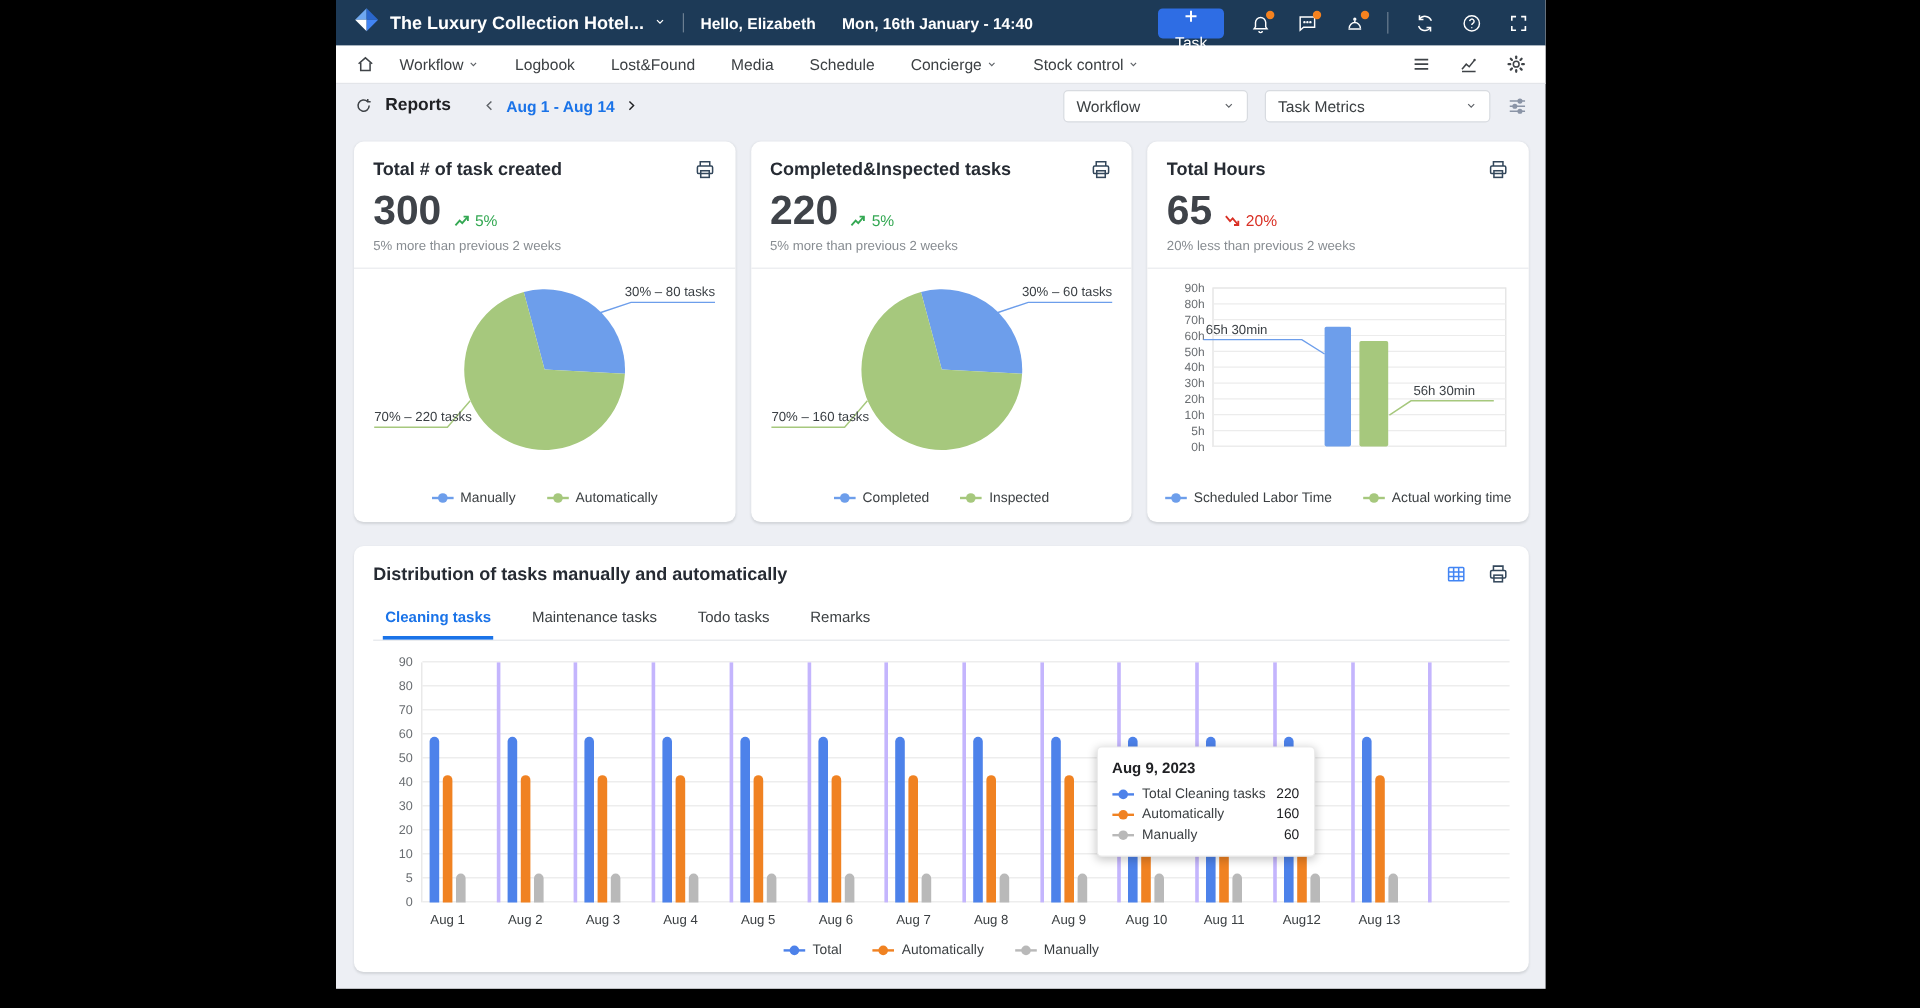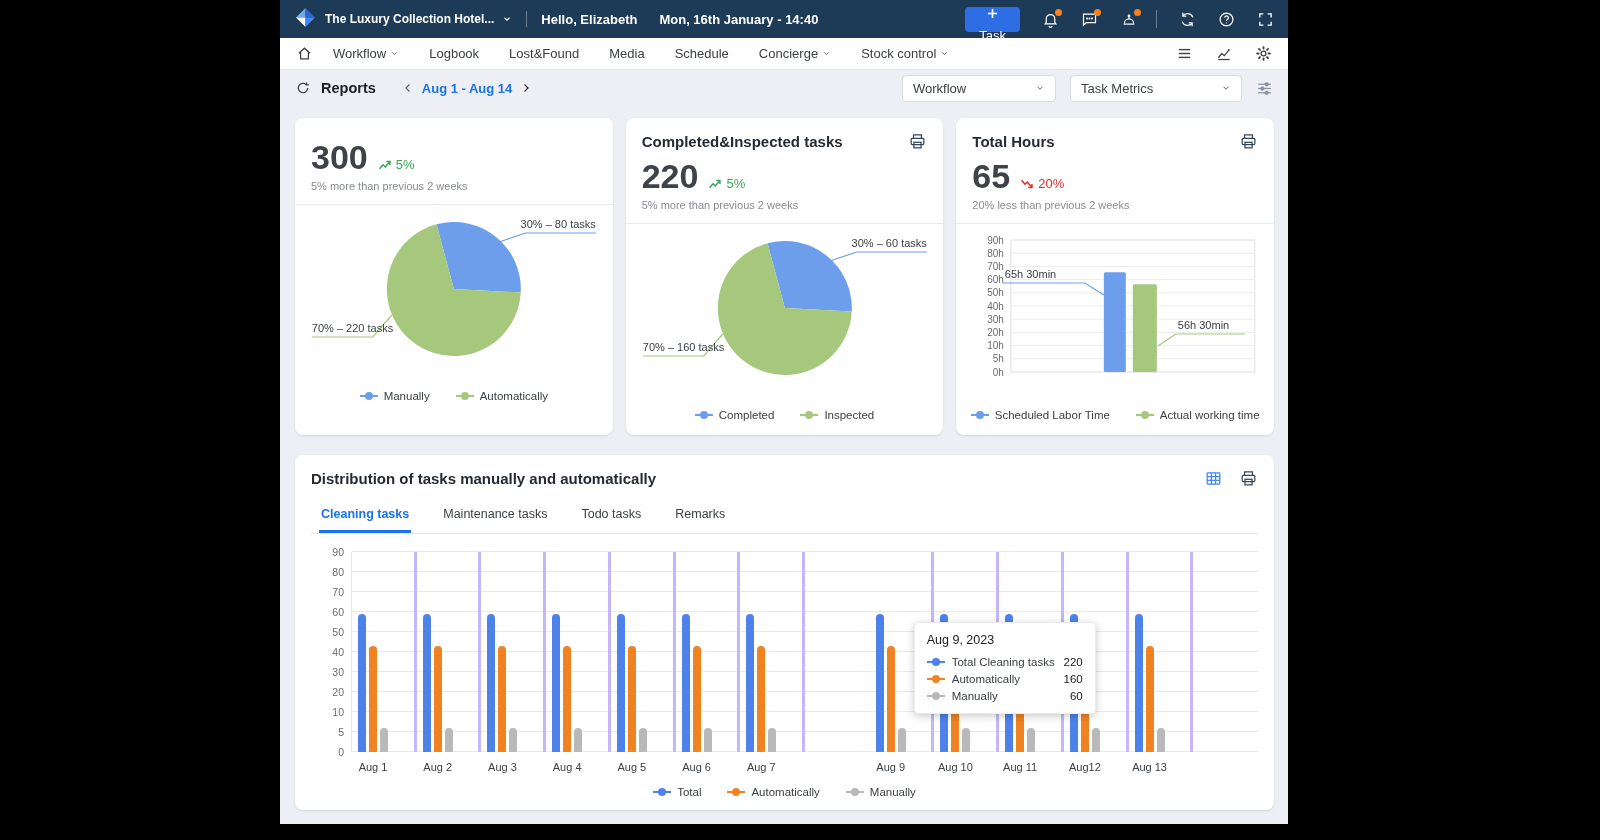--- a/index.html
+++ b/index.html
@@ -5,21 +5,21 @@
   * { box-sizing: border-box; margin: 0; padding: 0; }
   html,body { width:1600px; height:840px; background:#000; overflow:hidden;
     font-family:"Liberation Sans", sans-serif; }
   .app { position:absolute; left:280px; top:0; width:1008px; height:824px;
     background:#edeff4; overflow:hidden; }
 
   
   .topbar { height:38px; background:#1d3a57; display:flex; align-items:center;
     padding:0 14px; color:#fff; }
   .brand-wrap { display:flex; align-items:center; gap:8px; cursor:pointer; }
-  .brand { font-size:12px; font-weight:bold; }
+  .brand { font-size:15px; font-weight:bold; }
   .vsep { width:1px; height:16px; background:rgba(255,255,255,.35); margin:0 14px; }
   .greeting { font-size:13px; font-weight:bold; }
   .datetime { font-size:13px; margin-left:22px; font-weight:bold; }
   .spacer { flex:1; }
   .task-btn { display:flex; align-items:center; gap:6px; background:#2e6de4; color:#fff;
     border:none; border-radius:4px; height:25px; padding:0 14px; font-size:13px;
     font-family:inherit; cursor:pointer;flex-direction:column; }
   .tb-icon { position:relative; display:inline-flex; margin-left:22px; cursor:pointer; }
   .tb-icon svg { display:block; }
   .tb-icon .dot { position:absolute; top:-2px; right:-3px; width:7px; height:7px;
@@ -40,21 +40,21 @@
   .reportsbar { height:36px; display:flex; align-items:center; padding:0 15px; }
   .refresh { display:inline-flex; cursor:pointer; }
   .reports-title { font-size:14.5px; font-weight:bold; color:#202124; margin-left:10px; }
   .date-nav { display:flex; align-items:center; gap:8px; margin-left:26px; }
   .date-nav .chev { display:inline-flex; cursor:pointer; }
   .date-range { color:#1a73e8; font-size:13px; font-weight:bold; cursor:pointer; }
   .rb-right { margin-left:auto; display:flex; align-items:center; gap:14px; }
   .select { background:#fff; border:1px solid #d8dbe0; border-radius:4px; height:27px;
     display:flex; align-items:center; justify-content:space-between; padding:0 10px;
     font-size:13px; color:#3c4043; cursor:pointer; }
-  .select.w1 { width:154px; } .select.w2 { width:172px; }
+  .select.w1 { width:154px; } .select.w2 { width:188px; }
   .tune { display:inline-flex; cursor:pointer; }
 
   
   .content { padding:12px 14px 0 15px; }
   .cards-row { display:flex; gap:13px; }
   .card { background:#fff; border-radius:8px; box-shadow:0 1px 2px rgba(60,64,67,.15);
     flex:1; height:317px; overflow:hidden; }
   .card-head { padding:14px 16px 0; }
   .card-title-row { display:flex; align-items:center; justify-content:space-between; }
   .card-title { font-size:15px; font-weight:bold; color:#262b33; }
@@ -90,21 +90,21 @@
   .hline { position:absolute; left:0; right:0; height:1px; background:#e9e9e9; }
   .ytick { position:absolute; right:calc(100% + 8px); width:28px; text-align:right;
     font-size:10.5px; color:#696d71; transform:translateY(-50%); }
   .dcol { position:absolute; top:0; bottom:0; border-right:3px solid #c4b5fd; }
   .dbar { position:absolute; bottom:0; width:8px; border-radius:4px 4px 0 0; }
   .xlab { position:absolute; top:calc(100% + 9px); left:-2px; width:46px; text-align:center;
     font-size:11px; color:#3c4043; white-space:nowrap; }
   .tooltip { position:absolute; left:62%; top:70px; width:182px; background:#fff;
     border:1px solid #ebebeb; border-radius:4px; box-shadow:0 2px 8px rgba(0,0,0,.22);
     padding:10px 12px 11px; z-index:5; }
-  .tt-title { font-size:12.5px; font-weight:normal; color:#202124; margin-bottom:9px; }
+  .tt-title { font-size:12.5px; font-weight:bold; color:#202124; margin-bottom:9px; }
   .tt-row { display:flex; align-items:center; gap:7px; font-size:11.5px; color:#3c4043;
     margin-top:5px; }
   .tt-row .val { margin-left:auto; color:#202124; }
   .dist-legend { display:flex; justify-content:center; gap:26px; margin-top:34px;
     font-size:11.5px; color:#3c4043; }
 </style>
 </head>
 <body>
 
 <div class="app">
@@ -312,20 +312,30 @@
       </span>
     </div>
   </div>
 
   <div class="content">
 
     <div class="cards-row">
 
       <div class="card">
         <div class="card-head">
+          <div class="card-title-row">
+            <span class="card-title">Total # of task created</span>
+            <button class="icon-btn">
+              <svg width="19" height="19" viewBox="0 0 24 24" fill="none" stroke="#33475b" stroke-width="1.6">
+                <path d="M7 8V3.5h10V8"></path>
+                  <rect x="4" y="8" width="16" height="8" rx="1.5"></rect>
+                  <rect x="7.5" y="13" width="9" height="7"></rect>
+              </svg>
+            </button>
+          </div>
           <div class="metric-row">
             <span class="metric-value">300</span>
             <span class="trend up">
               <svg width="14" height="12" viewBox="0 0 12 11" fill="none" stroke="#34a853" stroke-width="1.4">
                 <polyline points="1 9 4.2 5.3 6.2 7.3 10.5 2.3"></polyline>
                   <polyline points="7.2 2.3 10.5 2.3 10.5 5.6"></polyline>
               </svg>
               <span>5%</span>
             </span>
           </div>
@@ -577,20 +587,26 @@
               <div class="dbar" style="left: 17px; background: rgb(240, 130, 34); height: 53%;"></div>
               <div class="dbar" style="left: 28px; background: rgb(185, 185, 185); height: 12%;"></div>
               <span class="xlab">Aug 6</span>
             </div>
             <div class="dcol" style="left: 42.8571%; width: 7.14286%;">
               <div class="dbar" style="left: 6px; background: rgb(77, 130, 234); height: 69%;"></div>
               <div class="dbar" style="left: 17px; background: rgb(240, 130, 34); height: 53%;"></div>
               <div class="dbar" style="left: 28px; background: rgb(185, 185, 185); height: 12%;"></div>
               <span class="xlab">Aug 7</span>
             </div>
+            <div class="dcol" style="left: 50%; width: 7.14286%;">
+              <div class="dbar" style="left: 6px; background: rgb(77, 130, 234); height: 69%;"></div>
+              <div class="dbar" style="left: 17px; background: rgb(240, 130, 34); height: 53%;"></div>
+              <div class="dbar" style="left: 28px; background: rgb(185, 185, 185); height: 12%;"></div>
+              <span class="xlab">Aug 8</span>
+            </div>
             <div class="dcol" style="left: 57.1429%; width: 7.14286%;">
               <div class="dbar" style="left: 6px; background: rgb(77, 130, 234); height: 69%;"></div>
               <div class="dbar" style="left: 17px; background: rgb(240, 130, 34); height: 53%;"></div>
               <div class="dbar" style="left: 28px; background: rgb(185, 185, 185); height: 12%;"></div>
               <span class="xlab">Aug 9</span>
             </div>
             <div class="dcol" style="left: 64.2857%; width: 7.14286%;">
               <div class="dbar" style="left: 6px; background: rgb(77, 130, 234); height: 69%;"></div>
               <div class="dbar" style="left: 17px; background: rgb(240, 130, 34); height: 53%;"></div>
               <div class="dbar" style="left: 28px; background: rgb(185, 185, 185); height: 12%;"></div>

